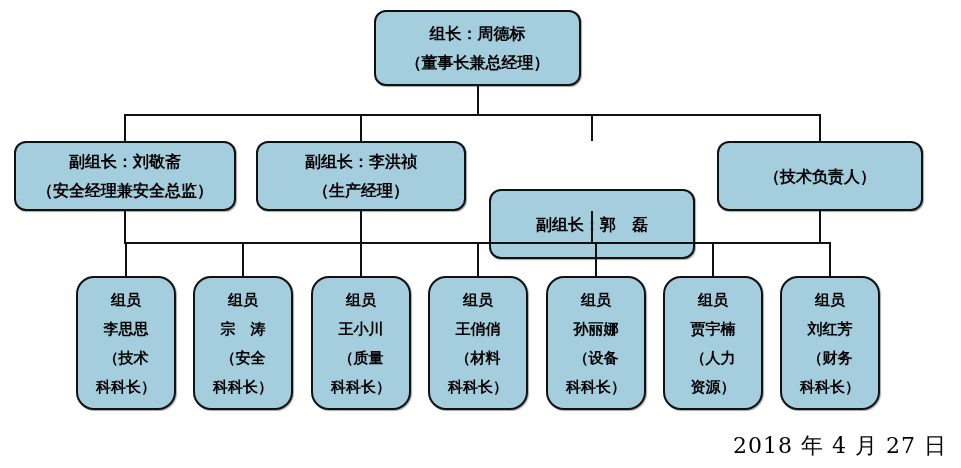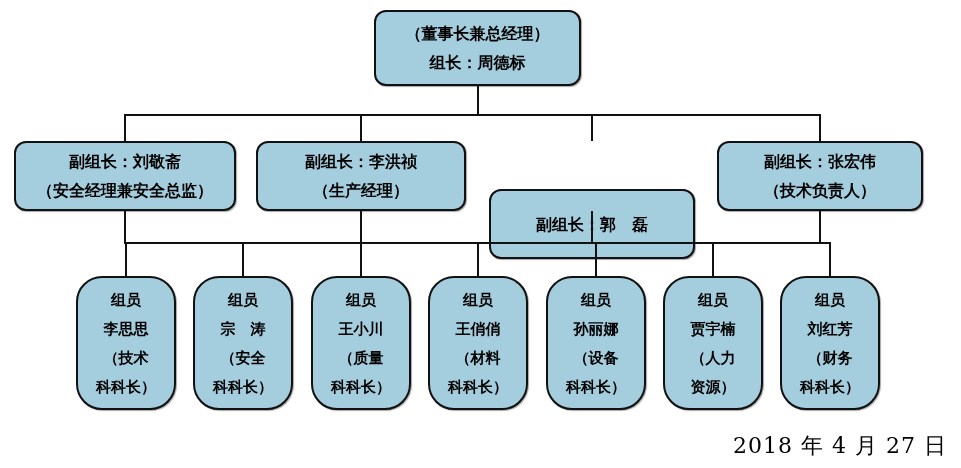--- a/index.html
+++ b/index.html
@@ -41,21 +41,21 @@
     top: 141px; height: 70px;
     border-radius: 12px;
     font-size: 16px; line-height: 29px;
   }
   .d1 { left: 14px;  width: 222px; }
   .d2 { left: 256px; width: 210px; }
   .d3 { left: 489px; width: 206px; margin-top: 48px; }
   .d4 { left: 717px; width: 206px; }
   .member {
     top: 276px; width: 100px; height: 134px;
-    border-radius: 26px;
+    border-radius: 18px;
     font-size: 15px; line-height: 29px;
   }
   .m1 { left: 76px; }
   .m2 { left: 193px; }
   .m3 { left: 311px; }
   .m4 { left: 428px; }
   .m5 { left: 546px; }
   .m6 { left: 663px; }
   .m7 { left: 780px; }
   .conn { position: absolute; background: var(--line); }
@@ -69,22 +69,22 @@
     color: var(--text);
     letter-spacing: 1px;
   }
 </style>
 </head>
 <body>
 
 <div class="canvas">
 
   <div class="box leader">
+    <div>组长：周德标</div>
     <div>（董事长兼总经理）</div>
-    <div>组长：周德标</div>
   </div>
 
   <div class="conn v" style="left:477px;top:86px;height:28px"></div>
   <div class="conn h" style="left:124px;top:114px;width:697px"></div>
   <div class="conn v" style="left:124px;top:114px;height:27px"></div>
   <div class="conn v" style="left:360px;top:114px;height:27px"></div>
   <div class="conn v" style="left:591px;top:114px;height:27px"></div>
   <div class="conn v" style="left:819px;top:114px;height:27px"></div>
 
   <div class="box deputy d2">
@@ -92,21 +92,20 @@
     <div>（生产经理）</div>
   </div>
   <div class="box deputy d1">
     <div>副组长：刘敬斋</div>
     <div>（安全经理兼安全总监）</div>
   </div>
   <div class="box deputy d3">
     <div>副组长：郭　磊</div>
   </div>
   <div class="box deputy d4">
-    <div>副组长：张宏伟</div>
     <div>（技术负责人）</div>
   </div>
 
   <div class="conn v" style="left:124px;top:211px;height:31px"></div>
   <div class="conn v" style="left:360px;top:211px;height:31px"></div>
   <div class="conn v" style="left:591px;top:211px;height:31px"></div>
   <div class="conn v" style="left:819px;top:211px;height:31px"></div>
   <div class="conn h" style="left:124px;top:242px;width:707px"></div>
   <div class="conn v" style="left:125px;top:242px;height:34px"></div>
   <div class="conn v" style="left:242px;top:242px;height:34px"></div>

